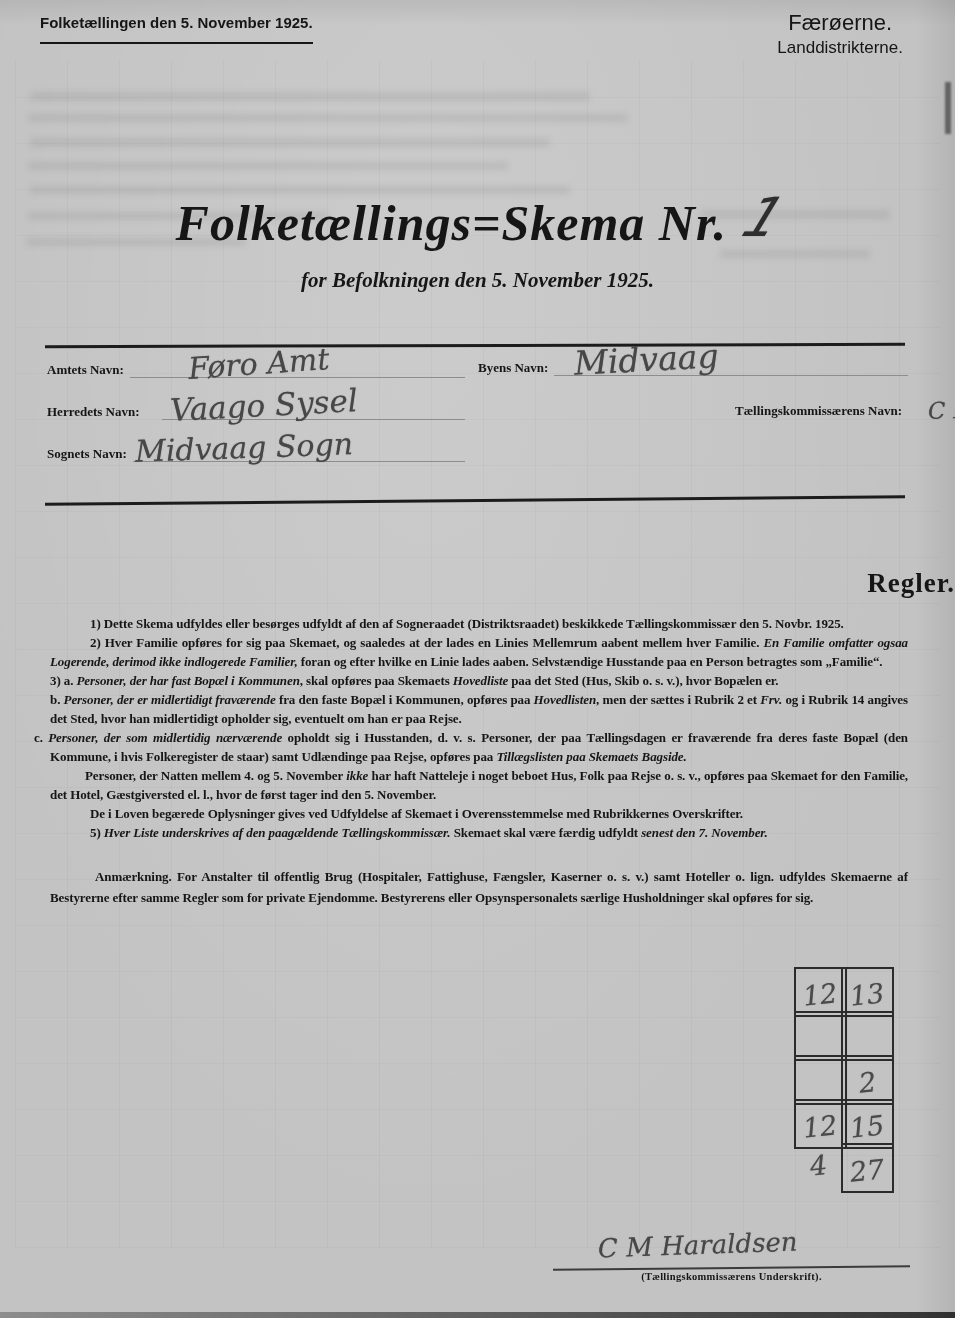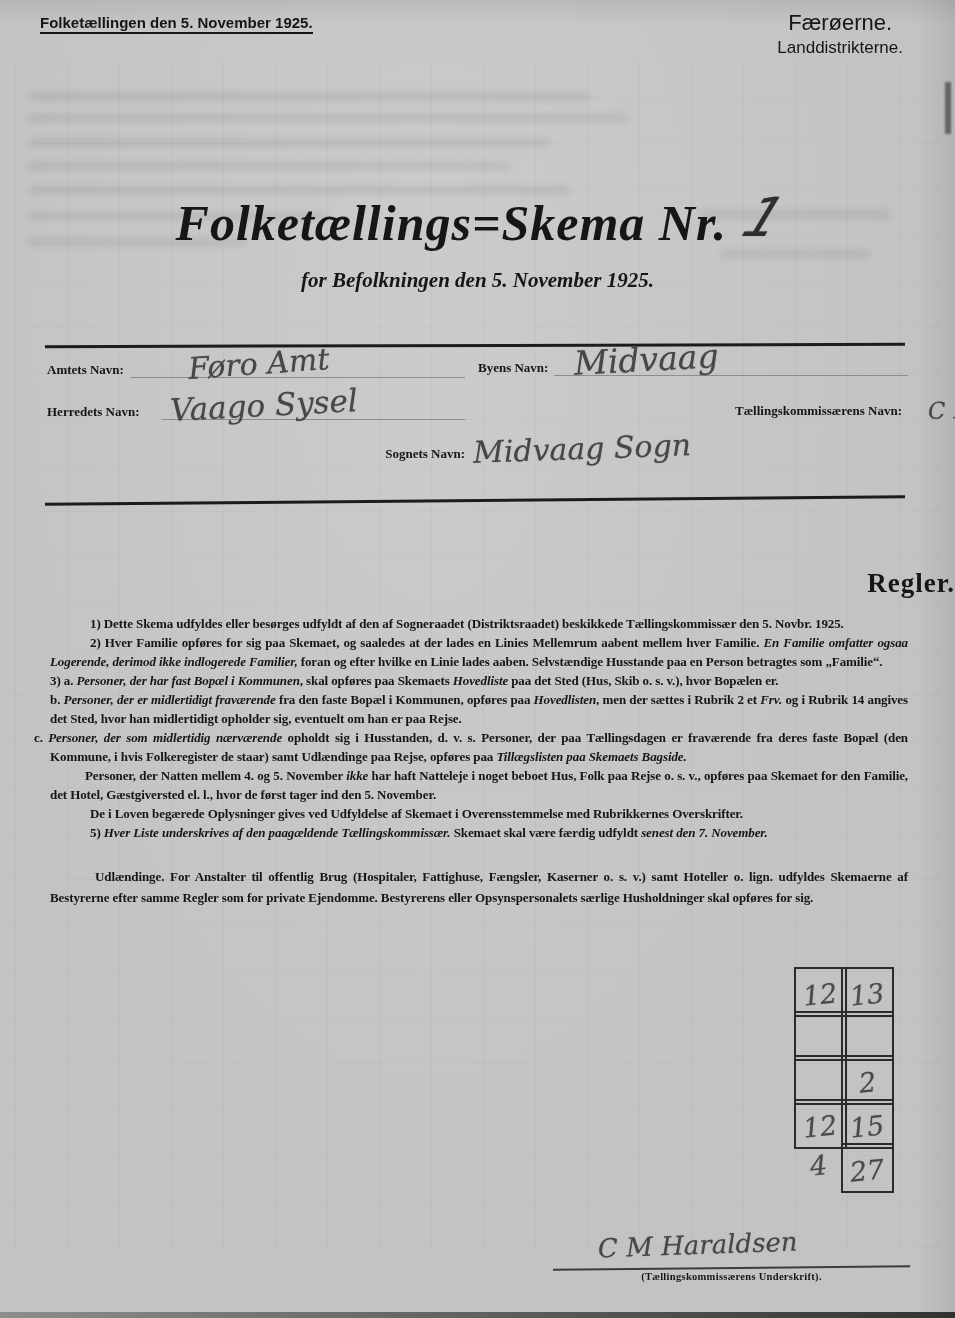--- a/index.html
+++ b/index.html
@@ -15,21 +15,21 @@
   
   .ghost-grid{position:absolute;left:15px;top:60px;right:15px;bottom:70px;
     background:
       repeating-linear-gradient(90deg, rgba(0,0,0,0.045) 0 1px, transparent 1px 52px),
       repeating-linear-gradient(0deg, rgba(0,0,0,0.035) 0 1px, transparent 1px 46px);
     opacity:.7;pointer-events:none;}
   .blob{position:absolute;background:rgba(70,70,70,0.11);filter:blur(3px);border-radius:3px;}
 
   
   .hdr-left{position:absolute;left:40px;top:14px;font-family:"Liberation Sans",sans-serif;
-    font-weight:bold;font-size:15px;border-bottom:2px solid #161616;padding-bottom:1px;}
+    font-weight:bold;font-size:15px;border-bottom:2px solid #161616;padding-bottom:11px;}
   .hdr-right{position:absolute;right:52px;top:10px;text-align:center;
     font-family:"Liberation Sans",sans-serif;font-weight:normal;}
   .hdr-right .l1{font-size:22px;line-height:26px;}
   .hdr-right .l2{font-size:17px;line-height:24px;}
 
   
   .title-row{position:absolute;left:0;top:190px;width:955px;text-align:center;white-space:nowrap;}
   .title-main{font-size:50px;font-weight:bold;font-style:italic;letter-spacing:1px;text-align:center;}
   .nr-hand{display:inline-block;font-family:"DejaVu Sans",sans-serif;font-style:italic;
     font-size:54px;color:#2e2e2e;transform:skewX(-22deg) translateY(-4px);margin-left:18px;
@@ -46,21 +46,21 @@
   .field{position:absolute;display:flex;align-items:flex-end;}
   .flabel{font-size:13px;font-weight:bold;white-space:nowrap;padding-right:6px;}
   .fline{flex:1;position:relative;border-bottom:1px solid #8d8d8d;height:6px;}
   .hand{font-family:"DejaVu Serif",serif;font-style:italic;color:#474747;
     text-shadow:0 0 1px rgba(70,70,70,.55);white-space:nowrap;}
   .fline .hand{position:absolute;bottom:-4px;}
   .f0{left:47px;top:362px;width:418px;}
   .f0 .hand{left:58px;font-size:30px;transform:rotate(-4deg);}
   .f1{left:47px;top:404px;width:418px;gap:16px;}
   .f1 .hand{left:8px;font-size:31px;transform:rotate(-3deg);}
-  .f2{left:53px;top:446px;width:418px;flex-direction:column;}
+  .f2{left:47px;top:446px;width:418px;}
   .f2 .hand{left:2px;font-size:30px;transform:rotate(-2deg);}
   .f3{left:478px;top:360px;width:430px;}
   .f3 .hand{left:20px;font-size:33px;transform:rotate(-3deg);}
   .f4{left:478px;top:403px;width:430px;flex-direction:column;}
   .f4 .hand{left:20px;font-size:23px;transform:rotate(-2deg);bottom:-2px;}
 
   
   .regler{position:absolute;left:0;top:568px;width:955px;text-align:right;
     font-size:27px;font-weight:bold;letter-spacing:1px;}
   .rules{position:absolute;left:50px;top:614px;width:858px;
@@ -168,21 +168,21 @@
   <div class="rules">
     <p class="pi1"><span>1) Dette Skema udfyldes eller besørges udfyldt af den af Sogneraadet (Distriktsraadet) beskikkede Tællingskommissær den 5. Novbr. 1925.</span></p>
     <p class="pi1"><span>2) Hver Familie opføres for sig paa Skemaet, og saaledes at der lades en Linies Mellemrum aabent mellem hver Familie. </span><span style="font-style: italic;">En Familie omfatter ogsaa Logerende, derimod ikke indlogerede Familier,</span><span> foran og efter hvilke en Linie lades aaben. Selvstændige Husstande paa en Person betragtes som „Familie“.</span></p>
     <p class="p3a"><span>3) a. </span><span style="font-style: italic;">Personer, der har fast Bopæl i Kommunen</span><span>, skal opføres paa Skemaets </span><span style="font-style: italic;">Hovedliste</span><span> paa det Sted (Hus, Skib o. s. v.), hvor Bopælen er.</span></p>
     <p class="p3b"><span>b. </span><span style="font-style: italic;">Personer, der er midlertidigt fraværende</span><span> fra den faste Bopæl i Kommunen, opføres paa </span><span style="font-style: italic;">Hovedlisten</span><span>, men der sættes i Rubrik 2 et </span><span style="font-style: italic;">Frv.</span><span> og i Rubrik 14 angives det Sted, hvor han midlertidigt opholder sig, eventuelt om han er paa Rejse.</span></p>
     <p class="p3c"><span>c. </span><span style="font-style: italic;">Personer, der som midlertidig nærværende</span><span> opholdt sig i Husstanden, d. v. s. Personer, der paa Tællingsdagen er fraværende fra deres faste Bopæl (den Kommune, i hvis Folkeregister de staar) samt Udlændinge paa Rejse, opføres paa </span><span style="font-style: italic;">Tillægslisten paa Skemaets Bagside.</span></p>
     <p class="p4"><span>Personer, der Natten mellem 4. og 5. November </span><span style="font-style: italic;">ikke</span><span> har haft Natteleje i noget beboet Hus, Folk paa Rejse o. s. v., opføres paa Skemaet for den Familie, det Hotel, Gæstgiversted el. l., hvor de først tager ind den 5. November.</span></p>
     <p class="pi1"><span>De i Loven begærede Oplysninger gives ved Udfyldelse af Skemaet i Overensstemmelse med Rubrikkernes Overskrifter.</span></p>
     <p class="pi1"><span>5) </span><span style="font-style: italic;">Hver Liste underskrives af den paagældende Tællingskommissær.</span><span> Skemaet skal være færdig udfyldt </span><span style="font-style: italic;">senest den 7. November.</span></p>
   </div>
-  <div class="remark"><span style="font-weight: bold;">Udlændinge.</span><span> For Anstalter til offentlig Brug (Hospitaler, Fattighuse, Fængsler, Kaserner o. s. v.) samt Hoteller o. lign. udfyldes Skemaerne af Bestyrerne efter samme Regler som for private Ejendomme. Bestyrerens eller Opsynspersonalets særlige Husholdninger skal opføres for sig.</span></div>
+  <div class="remark"><span style="font-weight: bold;">Anmærkning.</span><span> For Anstalter til offentlig Brug (Hospitaler, Fattighuse, Fængsler, Kaserner o. s. v.) samt Hoteller o. lign. udfyldes Skemaerne af Bestyrerne efter samme Regler som for private Ejendomme. Bestyrerens eller Opsynspersonalets særlige Husholdninger skal opføres for sig.</span></div>
 
   <div class="tally">
     <div class="tcell cl r0"><span class="tnum">12</span></div>
     <div class="tcell cr r0"><span class="tnum">13</span></div>
     <div class="tcell cl r1"><span class="tnum"></span></div>
     <div class="tcell cr r1"><span class="tnum"></span></div>
     <div class="tcell cl r2"><span class="tnum"></span></div>
     <div class="tcell cr r2"><span class="tnum">2</span></div>
     <div class="tcell cl r3"><span class="tnum">12</span></div>
     <div class="tcell cr r3"><span class="tnum">15</span></div>

